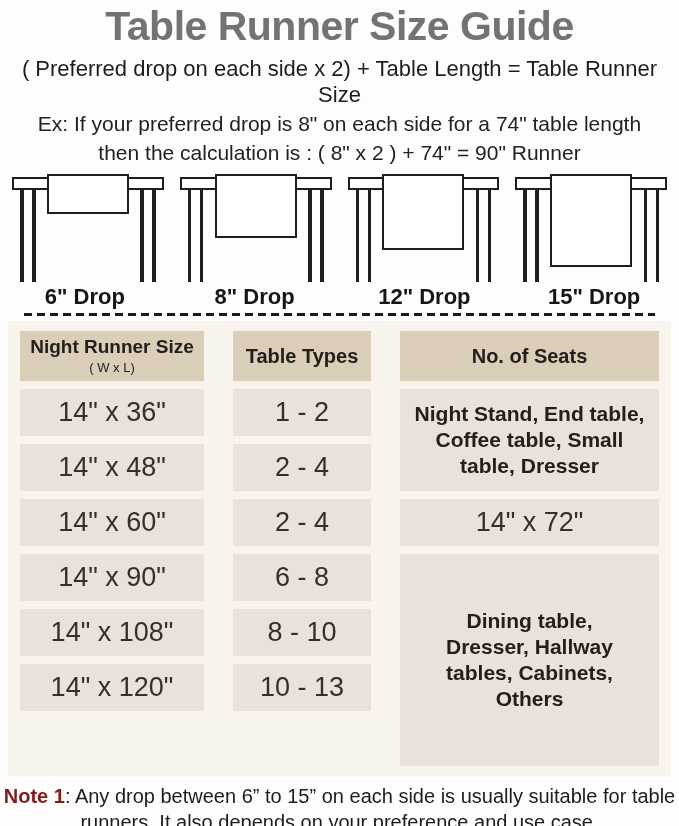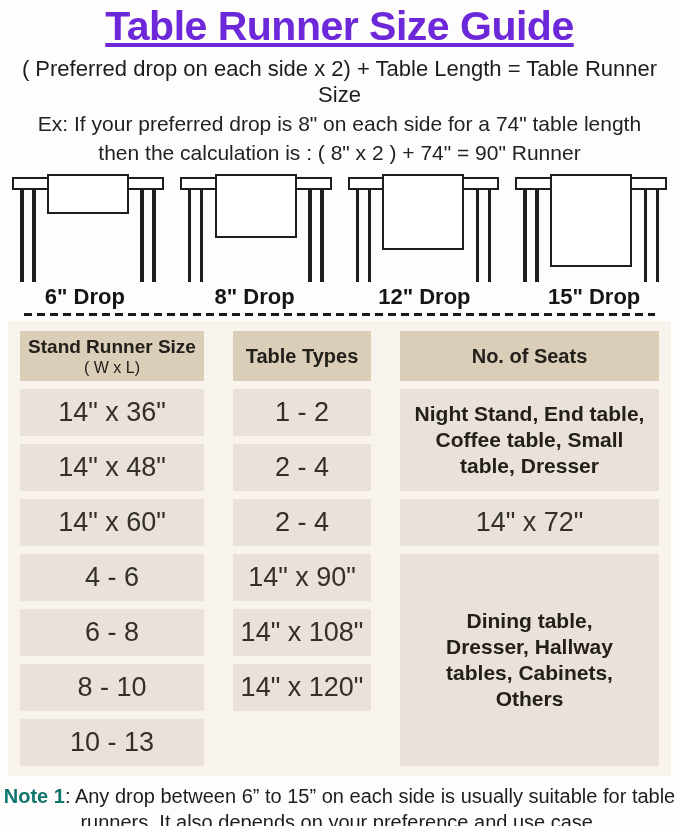--- a/index.html
+++ b/index.html
@@ -10,21 +10,21 @@
     font-family: "Liberation Sans", sans-serif;
     color: #1f1f1f;
     overflow: hidden;
   }
   .page { width: 679px; height: 826px; }
 
   .title {
     margin: 0; padding-top: 2px;
     font-size: 41px; line-height: 48px;
     font-weight: bold; text-align: center;
-    color: #6d28d9; letter-spacing: -0.5px; text-decoration: underline;
+    color: #737373; letter-spacing: -0.5px;
   }
   .formula {
     margin-top: 6px;
     font-size: 22px; line-height: 26px;
     text-align: center; color: #1d1d1d;
   }
   .ex-line {
     margin-top: 2px;
     font-size: 21px; line-height: 27px;
     text-align: center; color: #222;
@@ -85,21 +85,21 @@
   }
   .cell {
     display: flex; flex-direction: column;
     align-items: center; justify-content: center;
     text-align: center;
   }
   .head-cell {
     background: #dbceb9; color: #23201c;
   }
   .head-main { font-size: 19px; font-weight: bold; line-height: 22px; }
-  .head-sub  { font-size: 16px; line-height: 19px; }
+  .head-sub  { font-size: 13px; line-height: 19px; }
   .head-one  { font-size: 20px; font-weight: bold; }
   .data-cell {
     background: #e9e1da; color: #332f2b;
     font-size: 27px; font-weight: normal;
   }
   .type-cell {
     background: #e9e1da; color: #23201c;
     font-size: 21px; font-weight: bold; line-height: 26px;
   }
   .type-a { grid-column: 3; grid-row: 2 / 4; }
@@ -108,21 +108,21 @@
   .type-b .type-text { max-width: 250px; }
   .type-c { grid-column: 3; grid-row: 5 / 9; }
   .type-c .type-text { max-width: 205px; }
 
   
   .notes {
     margin-top: 7px; padding: 0 2px;
     text-align: center;
     font-size: 20px; line-height: 26px; color: #1d1d1d;
   }
-  .notes b { color: #0f766e; }
+  .notes b { color: #7f1d1d; }
 </style>
 </head>
 <body>
 
 <div class="page">
 
   <h1 class="title">Table Runner Size Guide</h1>
 
   <div class="formula">( Preferred drop on each side x 2) + Table Length = Table Runner Size</div>
   <div class="ex-line">Ex: If your preferred drop is 8" on each side for a 74" table length</div>
@@ -169,40 +169,39 @@
     <div class="drop-label">12" Drop</div>
     <div class="drop-label">15" Drop</div>
   </div>
 
   <div class="dashed-divider"></div>
 
   <div class="size-table-section">
     <div class="size-grid">
 
       <div class="cell head-cell">
-        <div class="head-main">Stand Runner Size</div>
+        <div class="head-main">Night Runner Size</div>
         <div class="head-sub">( W x L)</div>
       </div>
       <div class="cell head-cell head-one">Table Types</div>
       <div class="cell head-cell head-one">No. of Seats</div>
 
       <div class="cell data-cell">14" x 36"</div>
       <div class="cell data-cell">1 - 2</div>
       <div class="cell type-cell type-a">
         <div class="type-text">Night Stand, End table, Coffee table, Small table, Dresser</div>
       </div>
 
       <div class="cell data-cell">14" x 48"</div>
       <div class="cell data-cell">2 - 4</div>
 
       <div class="cell data-cell">14" x 60"</div>
       <div class="cell data-cell">2 - 4</div>
 
       <div class="cell data-cell">14" x 72"</div>
-      <div class="cell data-cell">4 - 6</div>
       <div class="cell type-cell type-c">
         <div class="type-text">Dining table, Dresser, Hallway tables, Cabinets, Others</div>
       </div>
 
       <div class="cell data-cell">14" x 90"</div>
       <div class="cell data-cell">6 - 8</div>
 
       <div class="cell data-cell">14" x 108"</div>
       <div class="cell data-cell">8 - 10</div>
 

